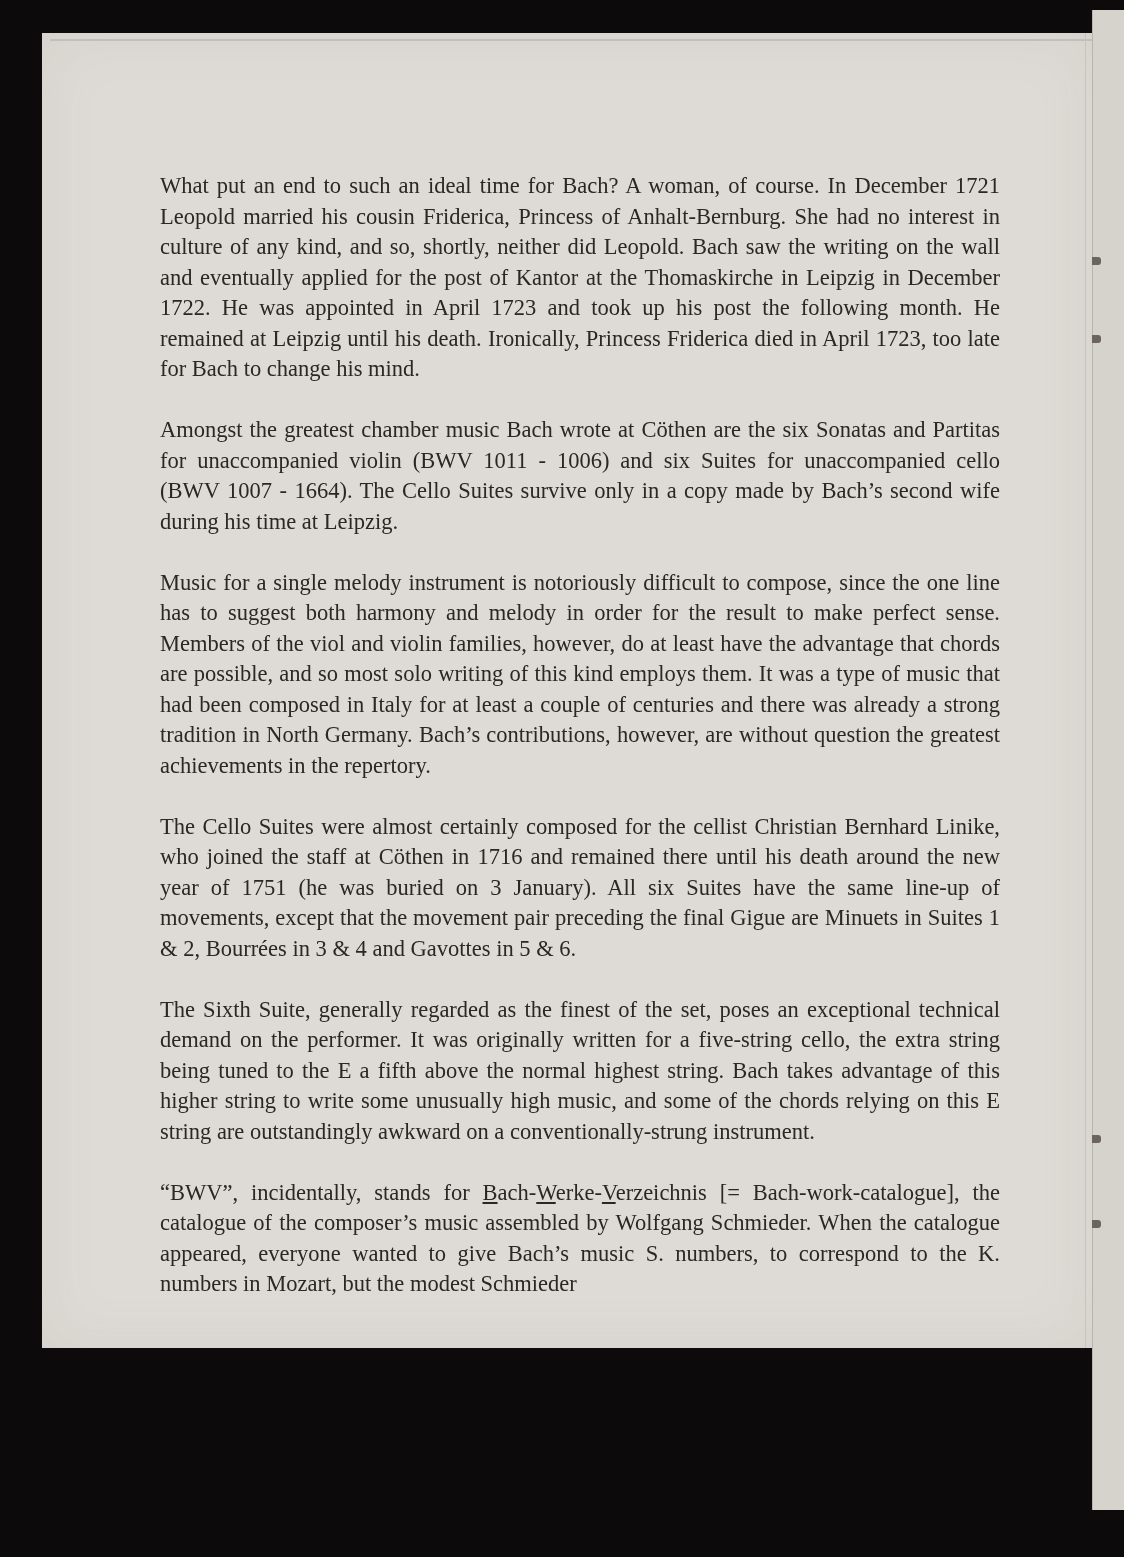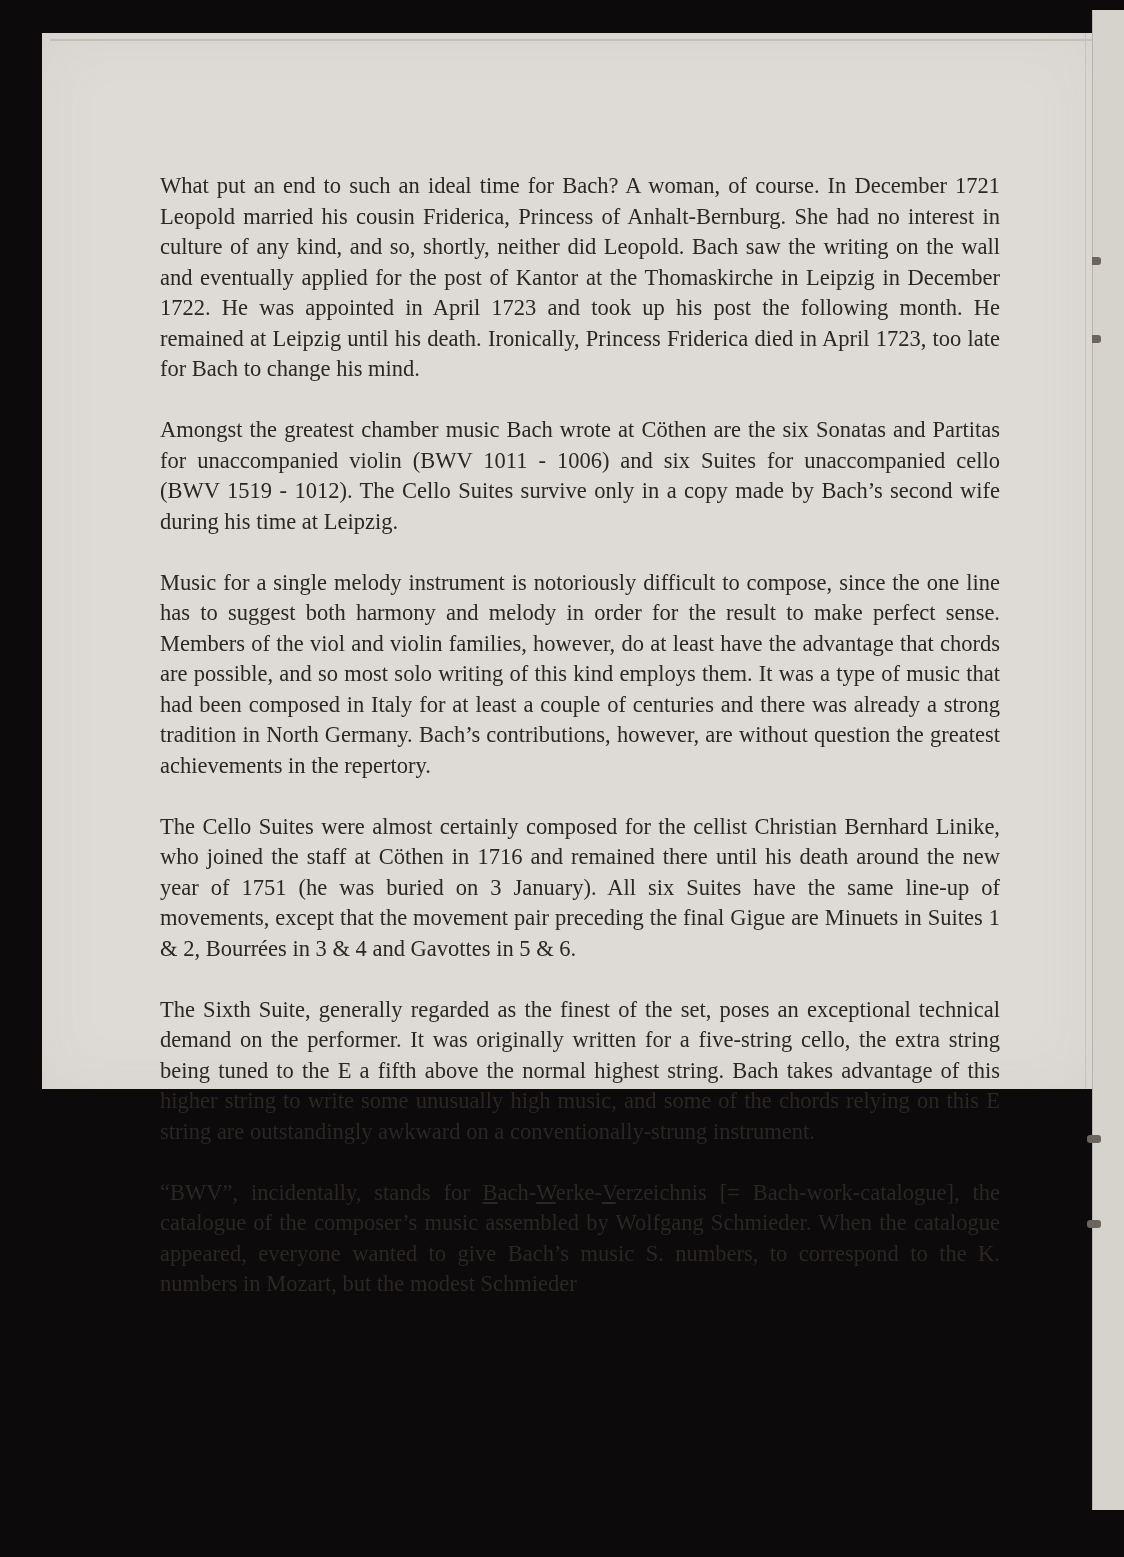--- a/index.html
+++ b/index.html
@@ -14,21 +14,21 @@
     width: 40px; height: 1500px;
     background: #d6d2cc;
     border-left: 1px solid #b9b4ad;
   }
   .back-page .stitch {
     position: absolute; left: -6px; width: 14px; height: 8px;
     background: #6b655e; border-radius: 3px;
   }
   .page {
     position: absolute; left: 42px; top: 33px;
-    width: 1050px; height: 1056px;
+    width: 1050px; height: 1315px;
     background: #dedad5;
     box-shadow: inset 0 0 60px rgba(120,110,100,0.08);
   }
   .page-top-rule {
     position: absolute; left: 8px; right: 0; top: 6px;
     height: 2px; background: #c3beb7;
   }
   .page-spine {
     position: absolute; right: 6px; top: 0; bottom: 0;
     width: 1px; background: #c8c3bb;
@@ -56,19 +56,19 @@
   <span class="stitch" style="top:1125px"></span>
   <span class="stitch" style="top:1210px"></span>
 </div>
 
 <div class="page">
   <div class="page-top-rule"></div>
   <div class="page-spine"></div>
 
   <div class="text-block">
     <p>What put an end to such an ideal time for Bach?  A woman, of course.  In December 1721 Leopold married his cousin Friderica, Princess of Anhalt-Bernburg.  She had no interest in culture of any kind, and so, shortly, neither did Leopold.  Bach saw the writing on the wall and eventually applied for the post of Kantor at the Thomaskirche in Leipzig in December 1722.  He was appointed in April 1723 and took up his post the following month.  He remained at Leipzig until his death.  Ironically, Princess Friderica died in April 1723, too late for Bach to change his mind.</p>
-    <p>Amongst the greatest chamber music Bach wrote at Cöthen are the six Sonatas and Partitas for unaccompanied violin (BWV 1011 - 1006) and six Suites for unaccompanied cello (BWV 1519 - 1012).  The Cello Suites survive only in a copy made by Bach’s second wife during his time at Leipzig.</p>
+    <p>Amongst the greatest chamber music Bach wrote at Cöthen are the six Sonatas and Partitas for unaccompanied violin (BWV 1011 - 1006) and six Suites for unaccompanied cello (BWV 1007 - 1664).  The Cello Suites survive only in a copy made by Bach’s second wife during his time at Leipzig.</p>
     <p>Music for a single melody instrument is notoriously difficult to compose, since the one line has to suggest both harmony and melody in order for the result to make perfect sense.  Members of the viol and violin families, however, do at least have the advantage that chords are possible, and so most solo writing of this kind employs them.  It was a type of music that had been composed in Italy for at least a couple of centuries and there was already a strong tradition in North Germany.  Bach’s contributions, however, are without question the greatest achievements in the repertory.</p>
     <p>The Cello Suites were almost certainly composed for the cellist Christian Bernhard Linike, who joined the staff at Cöthen in 1716 and remained there until his death around the new year of 1751 (he was buried on 3 January).  All six Suites have the same line-up of movements, except that the movement pair preceding the final Gigue are Minuets in Suites 1 &amp; 2, Bourrées in 3 &amp; 4 and Gavottes in 5 &amp; 6.</p>
     <p>The Sixth Suite, generally regarded as the finest of the set, poses an exceptional technical demand on the performer.  It was originally written for a five-string cello, the extra string being tuned to the E a fifth above the normal highest string.  Bach takes advantage of this higher string to write some unusually high music, and some of the chords relying on this E string are outstandingly awkward on a conventionally-strung instrument.</p>
     <p><span>“BWV”, incidentally, stands for </span><span class="u">B</span><span>ach-</span><span class="u">W</span><span>erke-</span><span class="u">V</span><span>erzeichnis [= Bach-work-catalogue], the catalogue of the composer’s music assembled by Wolfgang Schmieder.  When the catalogue appeared, everyone wanted to give Bach’s music S. numbers, to correspond to the K. numbers in Mozart, but the modest Schmieder</span></p>
   </div>
 </div>
 
 </body></html>

